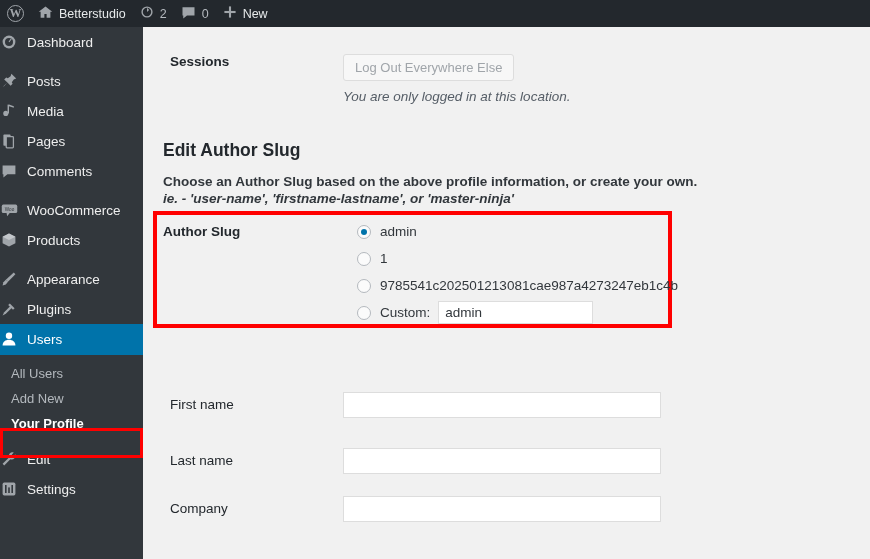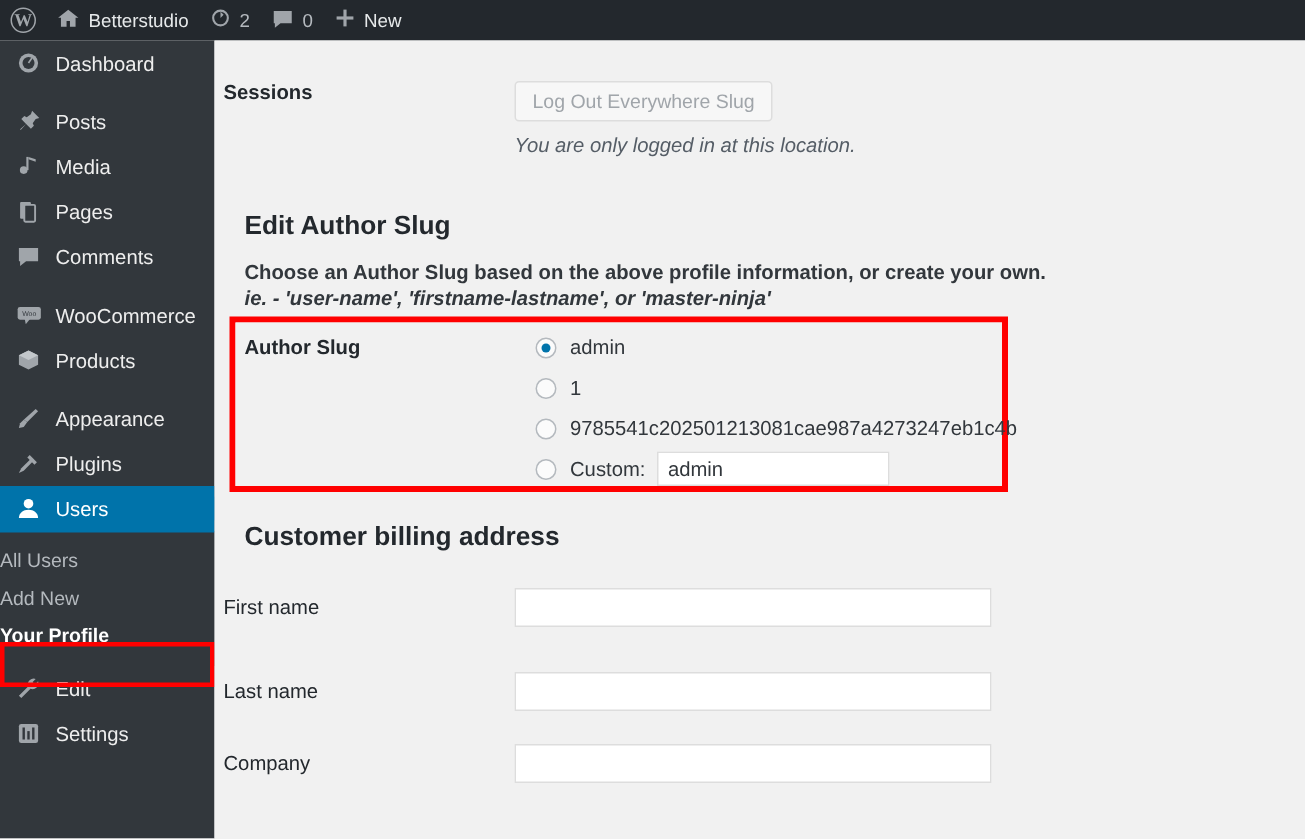--- a/index.html
+++ b/index.html
@@ -38,21 +38,21 @@
 
   
   #sidebar {
     position: absolute; top: 27px; left: 0;
     width: 143px; height: 532px;
     background: #32373c;
   }
   .menu-item {
     position: relative;
     display: flex; align-items: center;
-    height: 30px; padding-left: 10px; gap: 9px;
+    height: 30px; gap: 9px;
     color: #eeeeee; font-size: 13.5px;
     white-space: nowrap;
   }
   .menu-item.sep { margin-top: 9px; }
   .menu-item .mi-ico {
     width: 18px; height: 18px;
     display: flex; align-items: center; justify-content: center;
     color: #a0a5aa; flex: 0 0 18px;
   }
   .menu-item.current {
@@ -64,20 +64,21 @@
     border-style: solid; border-width: 8px 0 8px 8px;
     border-color: transparent transparent transparent #0073aa;
   }
   #submenu {
     background: #32373c;
     padding: 6px 0 8px 0;
     border-top: 1px solid #0073aa;
   }
   .submenu-item {
     height: 25px; line-height: 25px;
+    padding-left: 11px;
     color: #b4b9be; font-size: 13px;
     white-space: nowrap;
   }
   .submenu-item.current {
     color: #ffffff; font-weight: bold;
   }
   #profile-highlight {
     position: absolute; left: 0; top: 428px;
     width: 143px; height: 30px;
     border: 3px solid #ff0000;
@@ -89,21 +90,21 @@
     position: absolute; top: 27px; left: 143px;
     width: 727px; height: 532px;
     background: #f1f1f1;
     overflow: hidden;
   }
   .row {
     display: flex; align-items: flex-start;
   }
   .row-label {
     width: 200px; flex: 0 0 200px;
-    padding-left: 6px;
+    padding-left: 27px;
     font-size: 13.5px; color: #23282d;
     font-weight: bold;
   }
   .row-label.normal { font-weight: normal; }
   .row-field { flex: 1 1 auto; }
 
   .btn-secondary {
     display: inline-block;
     padding: 4px 11px;
     background: #f7f7f7;
@@ -344,21 +345,21 @@
       </div>
     </div>
 </div>
 <div id="profile-highlight"></div>
 
 <div id="content">
 
   <div class="row" style="margin-top:27px;">
     <div class="row-label">Sessions</div>
     <div class="row-field">
-      <div class="btn-secondary">Log Out Everywhere Slug</div>
+      <div class="btn-secondary">Log Out Everywhere Else</div>
       <div class="hint-italic" style="margin-top:8px;">You are only logged in at this location.</div>
     </div>
   </div>
 
   <h2 class="section-title" style="margin:36px 0 0 20px;">Edit Author Slug</h2>
   <div class="section-desc" style="margin:12px 0 0 20px;font-weight:bold;">
     <div>Choose an Author Slug based on the above profile information, or create your own.</div>
     <em>ie. - 'user-name', 'firstname-lastname', or 'master-ninja'</em>
   </div>
 
@@ -382,21 +383,20 @@
             <div class="radio-line">
               <span class="radio"></span>
               <span style="margin-right: 8px;">Custom:</span>
               <input type="text" class="text-input" value="admin" style="width: 155px;">
             </div>
           </div>
       </div>
     </div>
   </div>
 
-  <h2 class="section-title" style="position:absolute;left:20px;top:320px;">Customer billing address</h2>
 
   <div id="billing-fields" style="position:absolute;left:0;top:365px;width:853px;">
       <div class="row" style="margin-bottom: 30px;">
         <div class="row-label normal" style="padding-top: 5px;">First name</div>
         <div class="row-field"><input type="text" class="field-input" style=""></div>
       </div>
       <div class="row" style="margin-bottom: 22px;">
         <div class="row-label normal" style="padding-top: 5px;">Last name</div>
         <div class="row-field"><input type="text" class="field-input" style=""></div>
       </div>

